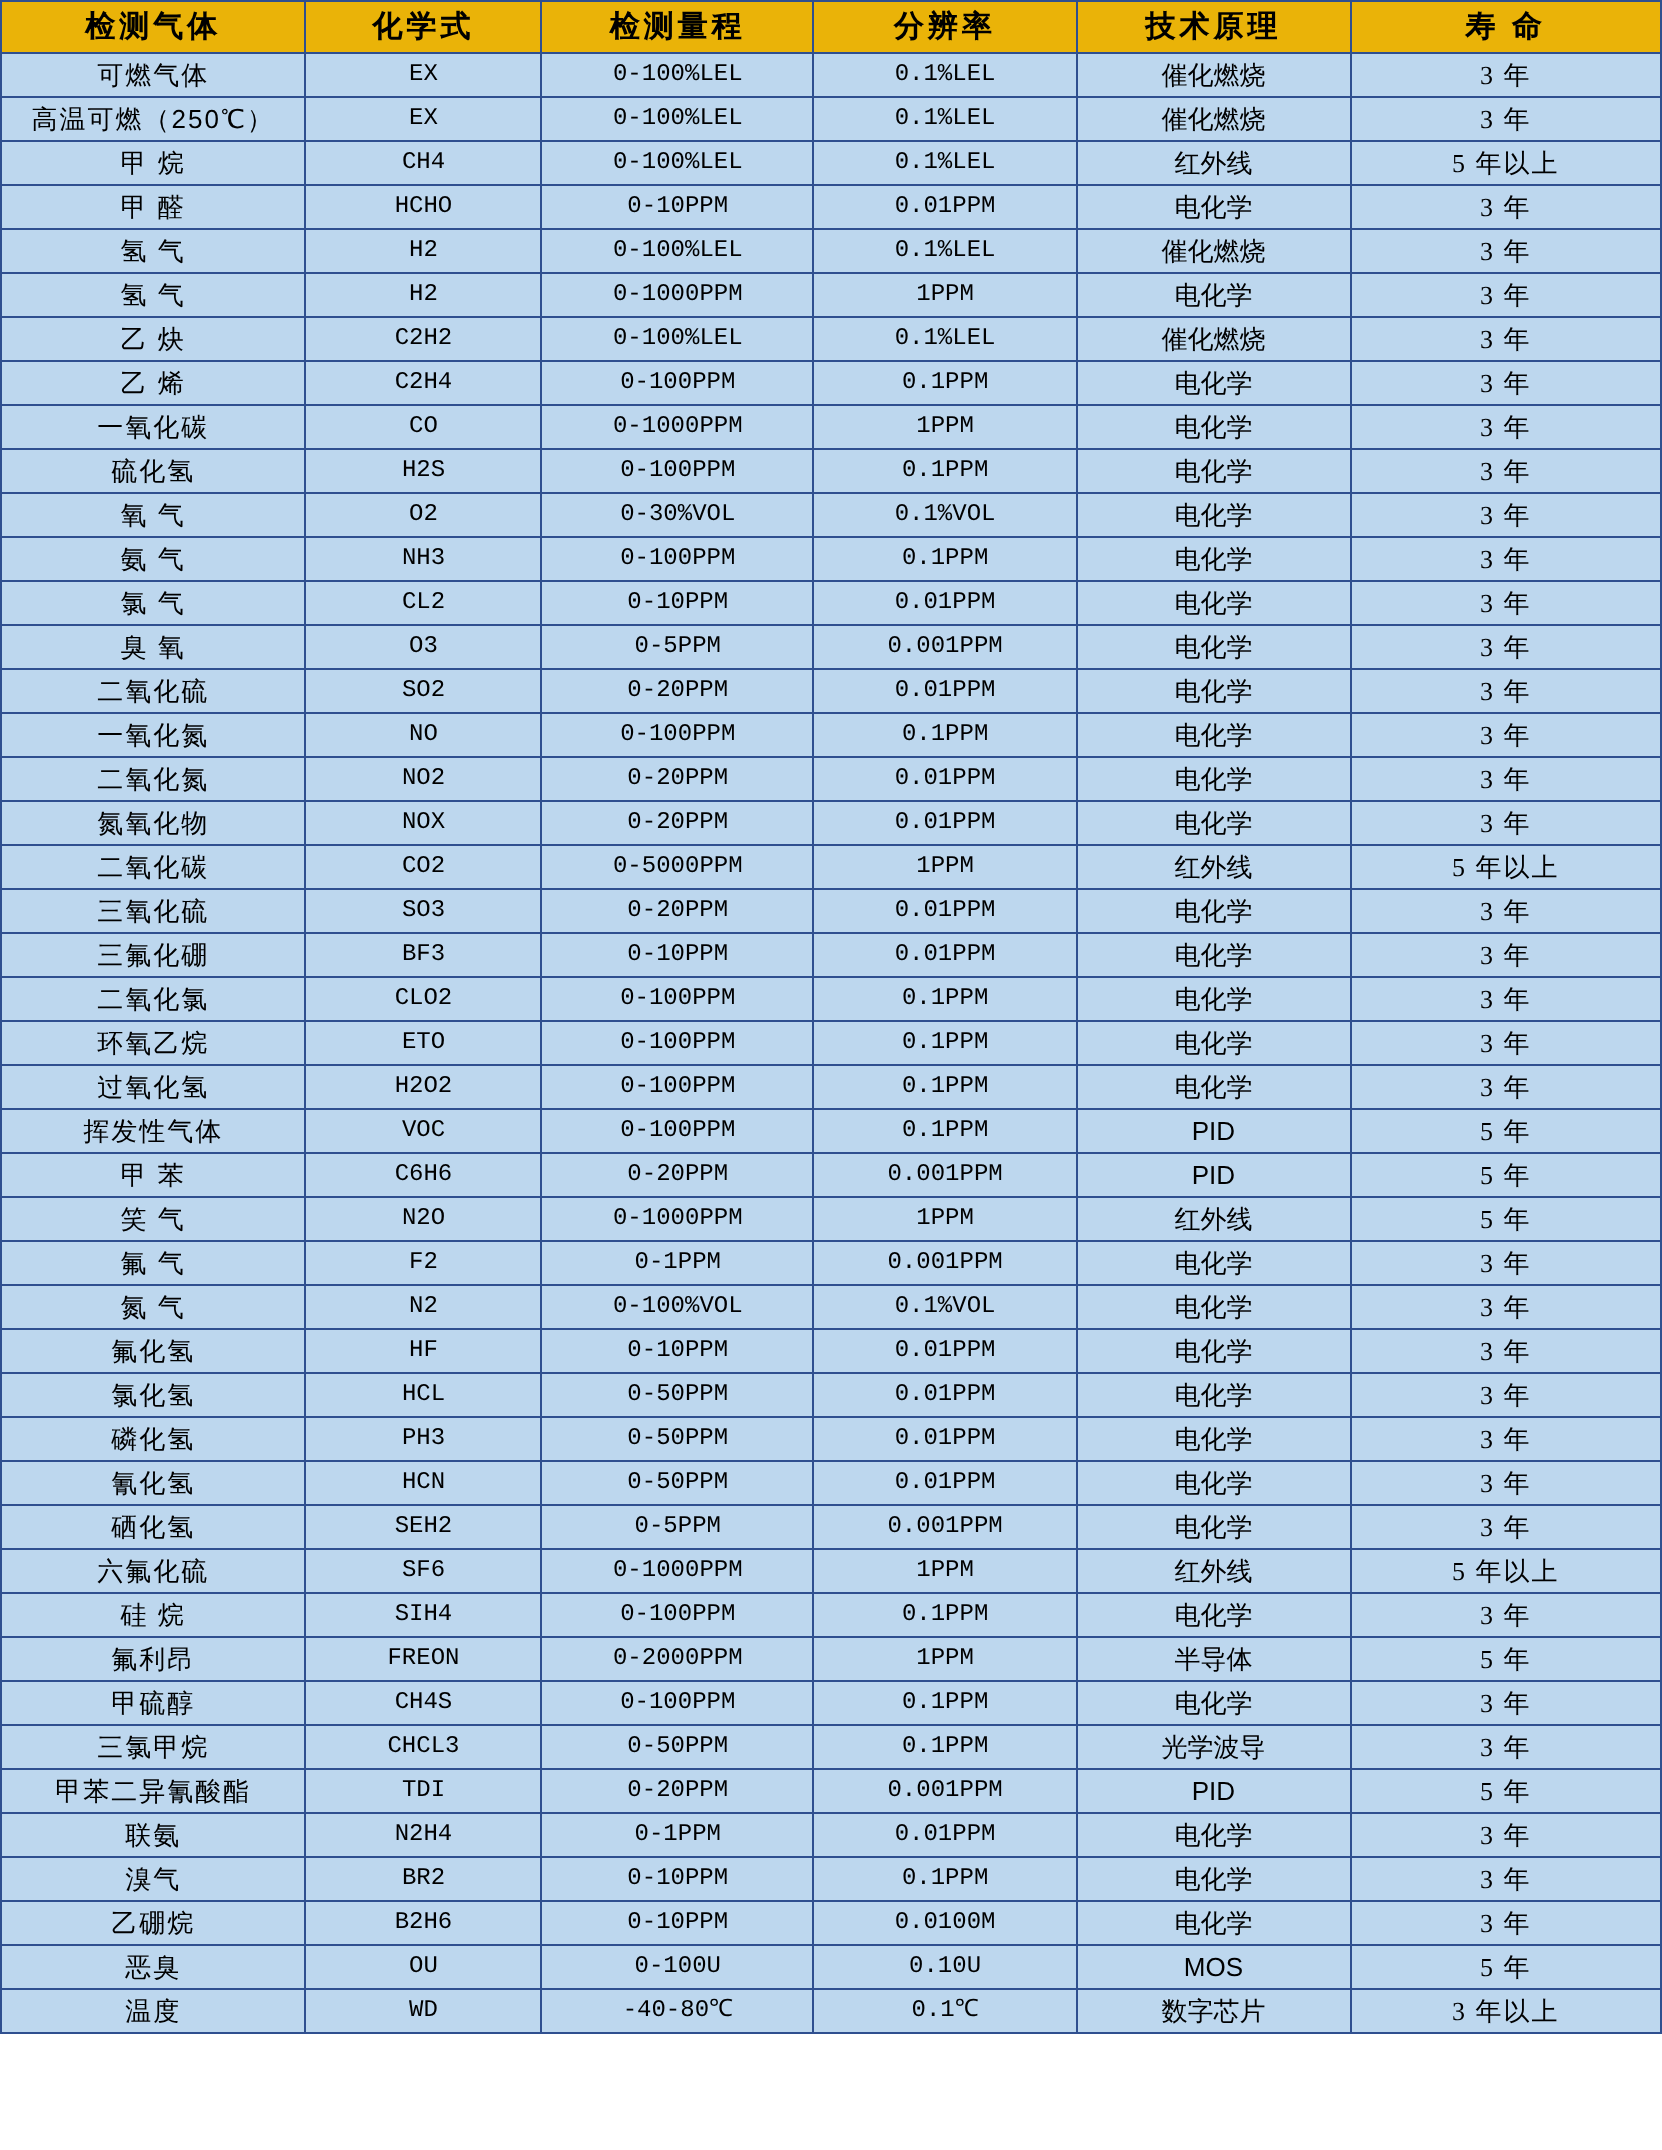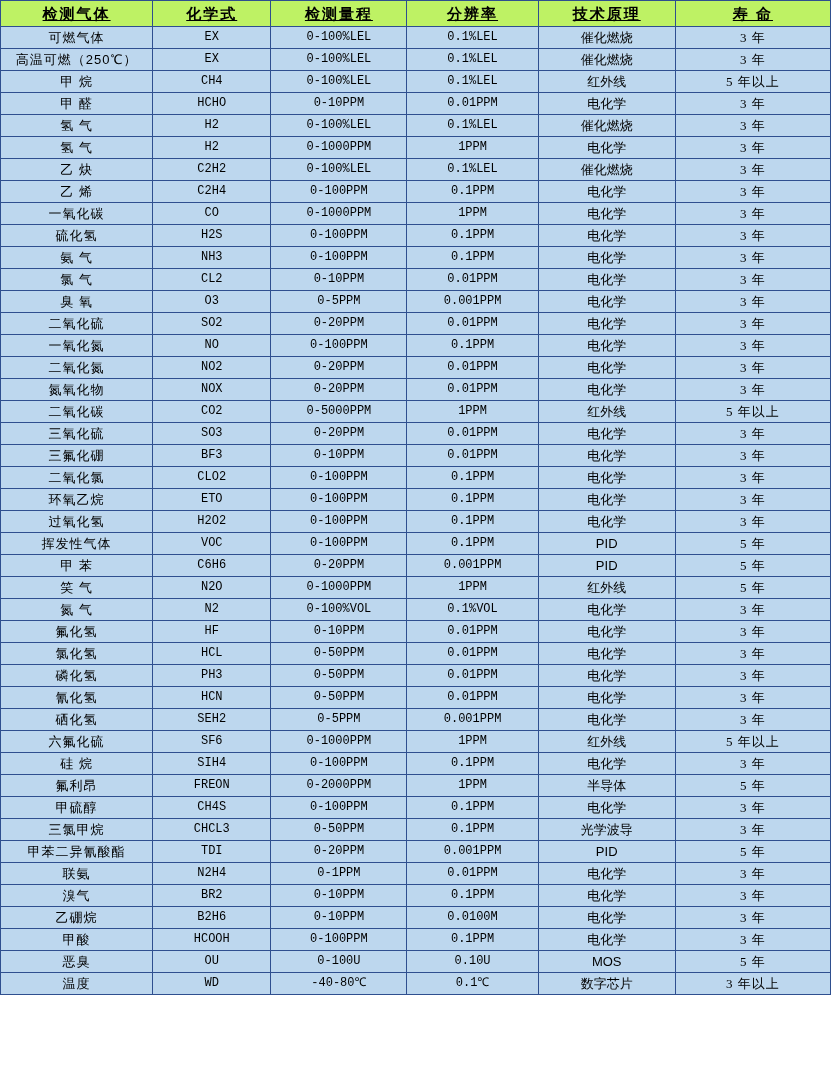--- a/index.html
+++ b/index.html
@@ -22,27 +22,26 @@
     vertical-align: middle;
     color: #000000;
     font-weight: normal;
     padding: 0;
     height: 21px;
     line-height: 21px;
     overflow: hidden;
     white-space: nowrap;
   }
   #gas-table thead th {
-    background: #bef264;
+    background: #eab308;
     font-size: 15px;
     font-weight: bold;
     letter-spacing: 2px;
     height: 25px;
     line-height: 25px;
-    text-decoration: underline;
   }
   #gas-table tbody td {
     background: #bdd7ee;
     font-size: 13px;
   }
   #gas-table tbody td.c0 {
     letter-spacing: 1px;
     margin-top: 32px;
   }
   #gas-table tbody td.c1,
@@ -160,20 +159,28 @@
       </tr>
       <tr>
         <td class="c0">硫化氢</td>
         <td class="c1">H2S</td>
         <td class="c2">0-100PPM</td>
         <td class="c3">0.1PPM</td>
         <td class="c4">电化学</td>
         <td class="c5">3 年</td>
       </tr>
       <tr>
+        <td class="c0">氧 气</td>
+        <td class="c1">O2</td>
+        <td class="c2">0-30%VOL</td>
+        <td class="c3">0.1%VOL</td>
+        <td class="c4">电化学</td>
+        <td class="c5">3 年</td>
+      </tr>
+      <tr>
         <td class="c0">氨 气</td>
         <td class="c1">NH3</td>
         <td class="c2">0-100PPM</td>
         <td class="c3">0.1PPM</td>
         <td class="c4">电化学</td>
         <td class="c5">3 年</td>
       </tr>
       <tr>
         <td class="c0">氯 气</td>
         <td class="c1">CL2</td>
@@ -288,20 +295,28 @@
       </tr>
       <tr>
         <td class="c0">笑 气</td>
         <td class="c1">N2O</td>
         <td class="c2">0-1000PPM</td>
         <td class="c3">1PPM</td>
         <td class="c4">红外线</td>
         <td class="c5">5 年</td>
       </tr>
       <tr>
+        <td class="c0">氟 气</td>
+        <td class="c1">F2</td>
+        <td class="c2">0-1PPM</td>
+        <td class="c3">0.001PPM</td>
+        <td class="c4">电化学</td>
+        <td class="c5">3 年</td>
+      </tr>
+      <tr>
         <td class="c0">氮 气</td>
         <td class="c1">N2</td>
         <td class="c2">0-100%VOL</td>
         <td class="c3">0.1%VOL</td>
         <td class="c4">电化学</td>
         <td class="c5">3 年</td>
       </tr>
       <tr>
         <td class="c0">氟化氢</td>
         <td class="c1">HF</td>
@@ -404,28 +419,20 @@
         <td class="c2">0-10PPM</td>
         <td class="c3">0.1PPM</td>
         <td class="c4">电化学</td>
         <td class="c5">3 年</td>
       </tr>
       <tr>
         <td class="c0">乙硼烷</td>
         <td class="c1">B2H6</td>
         <td class="c2">0-10PPM</td>
         <td class="c3">0.0100M</td>
-        <td class="c4">电化学</td>
-        <td class="c5">3 年</td>
-      </tr>
-      <tr>
-        <td class="c0">甲酸</td>
-        <td class="c1">HCOOH</td>
-        <td class="c2">0-100PPM</td>
-        <td class="c3">0.1PPM</td>
         <td class="c4">电化学</td>
         <td class="c5">3 年</td>
       </tr>
       <tr>
         <td class="c0">恶臭</td>
         <td class="c1">OU</td>
         <td class="c2">0-100U</td>
         <td class="c3">0.10U</td>
         <td class="c4">MOS</td>
         <td class="c5">5 年</td>

